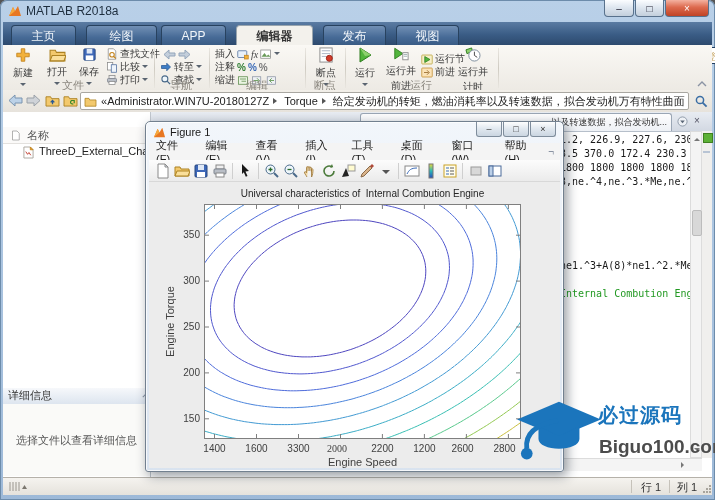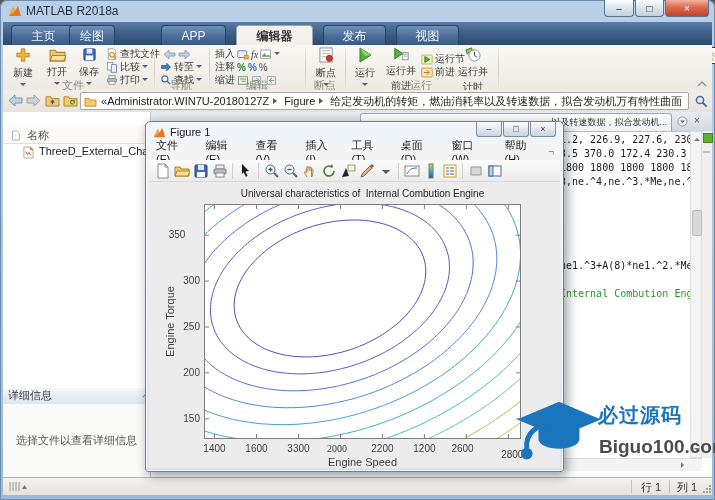--- a/index.html
+++ b/index.html
@@ -117,21 +117,21 @@
     <div class="winbtns abs">
       <div class="wbtn" style="width:28px">–</div>
       <div class="wbtn" style="width:27px">□</div>
       <div class="wbtn close" style="width:42px">×</div>
     </div>
   </div>
 
   <div id="tabstrip" class="abs">
     <div id="main-tabs">
         <div class="mtab" style="left: 8px; width: 65px;">主页</div>
-        <div class="mtab" style="left: 66px; width: 46px;">绘图</div>
+        <div class="mtab" style="left: 83px; width: 71px;">绘图</div>
         <div class="mtab" style="left: 158px; width: 65px;">APP</div>
         <div class="mtab active" style="left: 233px; width: 77px;">编辑器</div>
         <div class="mtab" style="left: 320px; width: 63px;">发布</div>
         <div class="mtab" style="left: 393px; width: 63px;">视图</div>
       </div>
     <div id="quick-icons" class="abs">
         <span class="qicon"><svg width="16" height="16" viewBox="0 0 16 16">
             <rect x="2" y="2" width="12" height="12" rx="1" fill="#7f9fd0" stroke="#44608c"></rect>
             <rect x="5" y="2" width="6" height="5" fill="#dfe8f5"></rect>
             <rect x="4" y="9" width="8" height="5" fill="#fff"></rect>
@@ -363,21 +363,21 @@
         <path d="M11 11c-3 0-4-2-2-4M9 7h3v3" stroke="#3a8a2a" fill="none" stroke-width="1.3"></path>
       </svg>
     <div id="crumb-field">
       <svg width="13" height="11" viewBox="0 0 16 14" style="flex:0 0 auto;margin-right:4px">
           <path d="M1 3h5l1 2h8v8H1z" fill="#f3c96d" stroke="#ad8323"></path>
         </svg>
       <span id="crumb-segs" style="display:flex;align-items:center;">
           <span class="crumb-seg">« </span>
           <span class="crumb-seg">Administrator.WIN7U-20180127Z</span>
           <span class="crumb-sep"></span>
-          <span class="crumb-seg">Figure</span>
+          <span class="crumb-seg">Torque</span>
           <span class="crumb-sep"></span>
           <span class="crumb-seg">给定发动机的转矩，燃油消耗率以及转速数据，拟合发动机万有特性曲面（matlab代码）</span>
         </span>
 
     </div>
     <svg class="abs" style="left:692px;top:5px" width="13" height="13" viewBox="0 0 13 13">
       <circle cx="5" cy="5" r="3.6" fill="none" stroke="#3b6ea5" stroke-width="1.5"></circle>
         <path d="M7.6 7.6l4 4" stroke="#3b6ea5" stroke-width="1.8"></path>
     </svg>
   </div>
@@ -615,26 +615,26 @@
     <div id="fig-canvas-labels" class="abs" style="left:0;top:0;width:419px;height:351px;pointer-events:none">
       <div id="xlabel">Engine Speed</div>
       <div id="ylabel">Engine Torque</div>
     <div class="tick-label" style="left: 53.4967px; top: 321px; width: 30px; text-align: center;">1400</div>
         <div class="tick-label" style="left: 95.4834px; top: 321px; width: 30px; text-align: center;">1600</div>
         <div class="tick-label" style="left: 137.47px; top: 321px; width: 30px; text-align: center;">3300</div>
         <div class="tick-label" style="left: 176px; top: 321px; width: 30px; text-align: center; font-family: Liberation Serif, serif;">2000</div>
         <div class="tick-label" style="left: 221.444px; top: 321px; width: 30px; text-align: center;">2200</div>
         <div class="tick-label" style="left: 263.43px; top: 321px; width: 30px; text-align: center;">1200</div>
         <div class="tick-label" style="left: 305.417px; top: 321px; width: 30px; ">2600</div>
-        <div class="tick-label" style="left: 347.404px; top: 321px; width: 30px; text-align: right; margin-top: 6px;">2800</div>
+        <div class="tick-label" style="left: 347.404px; top: 321px; width: 30px; text-align: left;">2800</div>
         <div class="tick-label" style="left: 8px; top: 290.805px; width: 46px; text-align: right;">150</div>
         <div class="tick-label" style="left: 8px; top: 244.906px; width: 46px; text-align: right;">200</div>
         <div class="tick-label" style="left: 8px; top: 199.008px; width: 46px; text-align: right;">250</div>
         <div class="tick-label" style="left: 8px; top: 153.109px; width: 46px; text-align: right;">300</div>
-        <div class="tick-label" style="left: 8px; top: 107.211px; width: 46px; text-align: center;">350</div>
+        <div class="tick-label" style="left: 8px; top: 107.211px; width: 46px; text-align: right;">350</div>
       </div>
   </div>
 
   <div id="watermark" class="abs">
     <svg class="abs" style="left:0;top:0" width="88" height="78" viewBox="0 0 90 80">
       <polygon points="47,6 90,24 47,42 4,24" fill="#1b75bc"></polygon>
       <path d="M26 31v13c0 6 10 10 21 10s21-4 21-10V31L47 41z" fill="#1b75bc"></path>
       <path d="M46 25C24 29 12 38 14 54" stroke="#1b75bc" stroke-width="5" fill="none"></path>
       <circle cx="14" cy="59" r="6" fill="#1b75bc"></circle>
     </svg>

